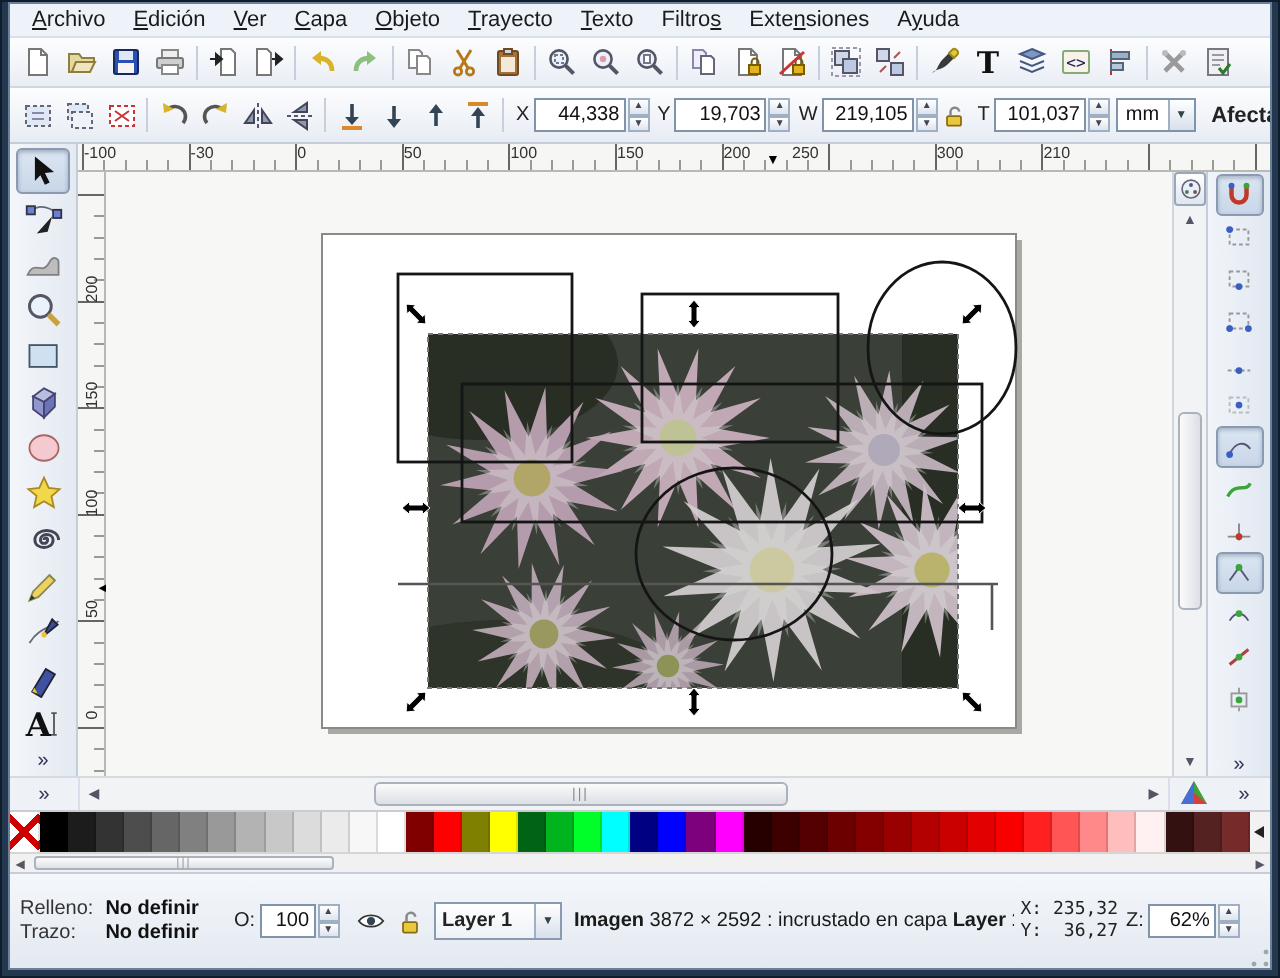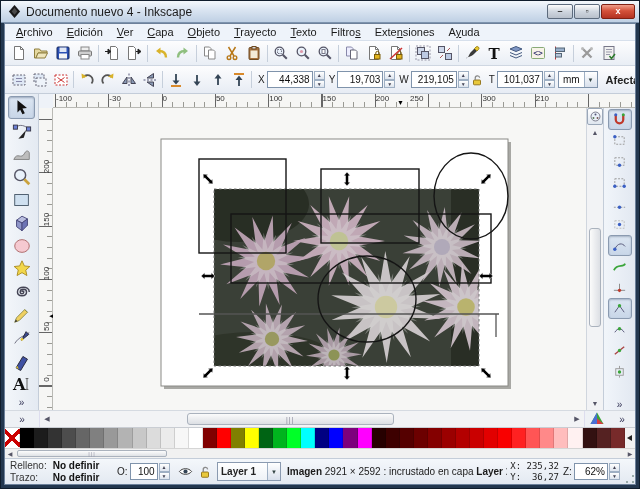--- a/index.html
+++ b/index.html
@@ -32,21 +32,21 @@
   .unitdd .dbtn{width:13px;height:15px;background:linear-gradient(#fff,#d8e0ec);border-left:1px solid #9fb0c4;font-size:6px;color:#344;display:flex;align-items:center;justify-content:center;}
   .afect{font-size:11px;font-weight:bold;color:#222;margin:0 4px 0 8px;}
   .chev{font-size:10px;color:#335;padding:0 3px;}
   
   .work{flex:0 0 316px;display:flex;overflow:hidden;background:#eef2f8;}
   .toolbox{width:34px;flex:0 0 34px;background:linear-gradient(90deg,#f3f6fa,#e4eaf2);border-right:1px solid #c4cdd9;display:flex;flex-direction:column;align-items:center;padding-top:2px;}
   .tool{width:27px;height:23px;display:flex;align-items:center;justify-content:center;border:1px solid transparent;border-radius:3px;background:transparent;padding:0;}
   .tool.active{border-color:#8a9ab0;background:linear-gradient(#dce6f2,#c8d6e8);box-shadow:inset 0 1px 2px rgba(60,80,110,.4);}
   .toolbox .chev{margin-top:auto;padding-bottom:2px;}
   .canvas-col{flex:1;display:flex;flex-direction:column;min-width:0;}
-  .hruler{height:14px;flex:0 0 14px;position:relative;background:#f6f6f4;border-bottom:1px solid #b9b9b4;margin-left:14px;
+  .hruler{height:14px;flex:0 0 14px;position:relative;background:#f6f6f4;border-bottom:1px solid #b9b9b4;
     background-image:repeating-linear-gradient(90deg,#666 0 1px,transparent 1px 53.3px),repeating-linear-gradient(90deg,#9a9a94 0 1px,transparent 1px 10.66px);
     background-size:100% 100%,100% 5px;background-position:2px 0,2px bottom;background-repeat:no-repeat;}
   .hruler span{position:absolute;top:0;font-size:8px;color:#333;}
   .canvas-row{flex:1;display:flex;min-height:0;}
   .vruler{width:14px;flex:0 0 14px;position:relative;background:#f6f6f4;border-right:1px solid #b9b9b4;
     background-image:repeating-linear-gradient(180deg,#666 0 1px,transparent 1px 53.3px),repeating-linear-gradient(180deg,#9a9a94 0 1px,transparent 1px 10.66px);
     background-size:100% 100%,5px 100%;background-position:0 11px,right 11px;background-repeat:no-repeat;}
   .vruler span{position:absolute;left:1px;font-size:8px;color:#333;transform:rotate(-90deg);transform-origin:center;width:20px;text-align:center;margin-left:-4px;}
   .viewport{flex:1;background:#f7f7f5;position:relative;overflow:hidden;}
   .vscol{width:17px;flex:0 0 17px;display:flex;flex-direction:column;background:#eef1f5;border-left:1px solid #d0d6de;}
@@ -95,34 +95,20 @@
   .grip{flex:0 0 10px;align-self:flex-end;height:10px;background:
      radial-gradient(circle at 8px 2px,#9aa 1px,transparent 1.4px),
      radial-gradient(circle at 8px 8px,#9aa 1px,transparent 1.4px),
      radial-gradient(circle at 2px 8px,#9aa 1px,transparent 1.4px);}
   svg{display:block;}
 </style>
 </head>
 <body>
 
 <div class="window">
-  <div class="titlebar">
-    <span class="appicon">
-      <svg width="15" height="15" viewBox="0 0 16 16">
-          <path d="M8 1l6 7-6 7-6-7z" fill="#1a1a1a"></path>
-          <path d="M8 4l3 4-3 3.5L5 8z" fill="#4a4a4a"></path>
-        </svg>
-    </span>
-    <span class="title">Documento nuevo 4 - Inkscape</span>
-    <span class="winbtns">
-      <span class="winbtn">–</span>
-      <span class="winbtn">▫</span>
-      <span class="winbtn close">x</span>
-    </span>
-  </div>
   <div class="client">
     <div class="menubar" id="menubar">
         <span class="menu-item"><u>A</u>rchivo</span>
         <span class="menu-item"><u>E</u>dición</span>
         <span class="menu-item"><u>V</u>er</span>
         <span class="menu-item"><u>C</u>apa</span>
         <span class="menu-item"><u>O</u>bjeto</span>
         <span class="menu-item"><u>T</u>rayecto</span>
         <span class="menu-item"><u>T</u>exto</span>
         <span class="menu-item">Filtro<u>s</u></span>
@@ -782,21 +768,21 @@
         <svg width="14" height="14" viewBox="0 0 16 16">
             <rect x="4" y="8" width="8" height="6" rx="1" fill="#e8c83c" stroke="#8a6a10"></rect>
             <path d="M6 8V5.5A2.5 2.5 0 0 1 11 5" fill="none" stroke="#8a8a8a" stroke-width="1.5"></path>
           </svg>
       </div>
       <div class="layerdd">
         <span class="ln">Layer 1</span>
         <span class="dbtn">▼</span>
       </div>
       <div class="sb-msg">
-        <b>Imagen</b><span> 2921 × 2592 : incrustado en capa </span><b>Layer 1</b>
+        <b>Imagen</b><span> 3872 × 2592 : incrustado en capa </span><b>Layer 1</b>
       </div>
       <div class="xy-block"><span>X:</span> <span>235,32</span>
 <span>Y:</span>  <span>36,27</span></div>
       <div class="z-block">
         <label style="margin-right:2px">Z:</label>
         <span class="nbox">62%</span>
         <span class="spin">
             <span>▲</span>
             <span>▼</span>
           </span>

